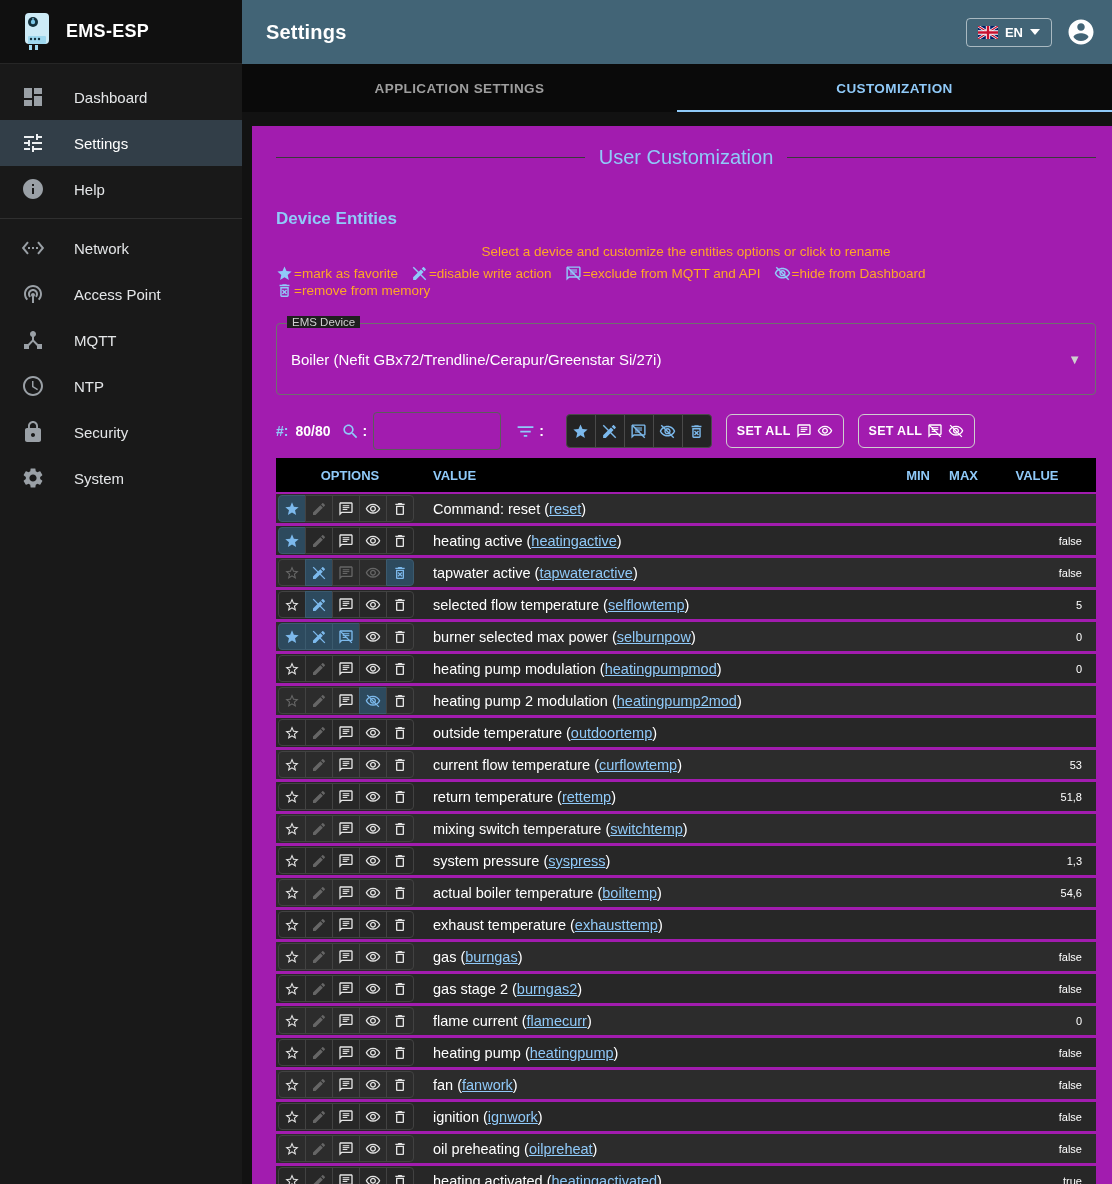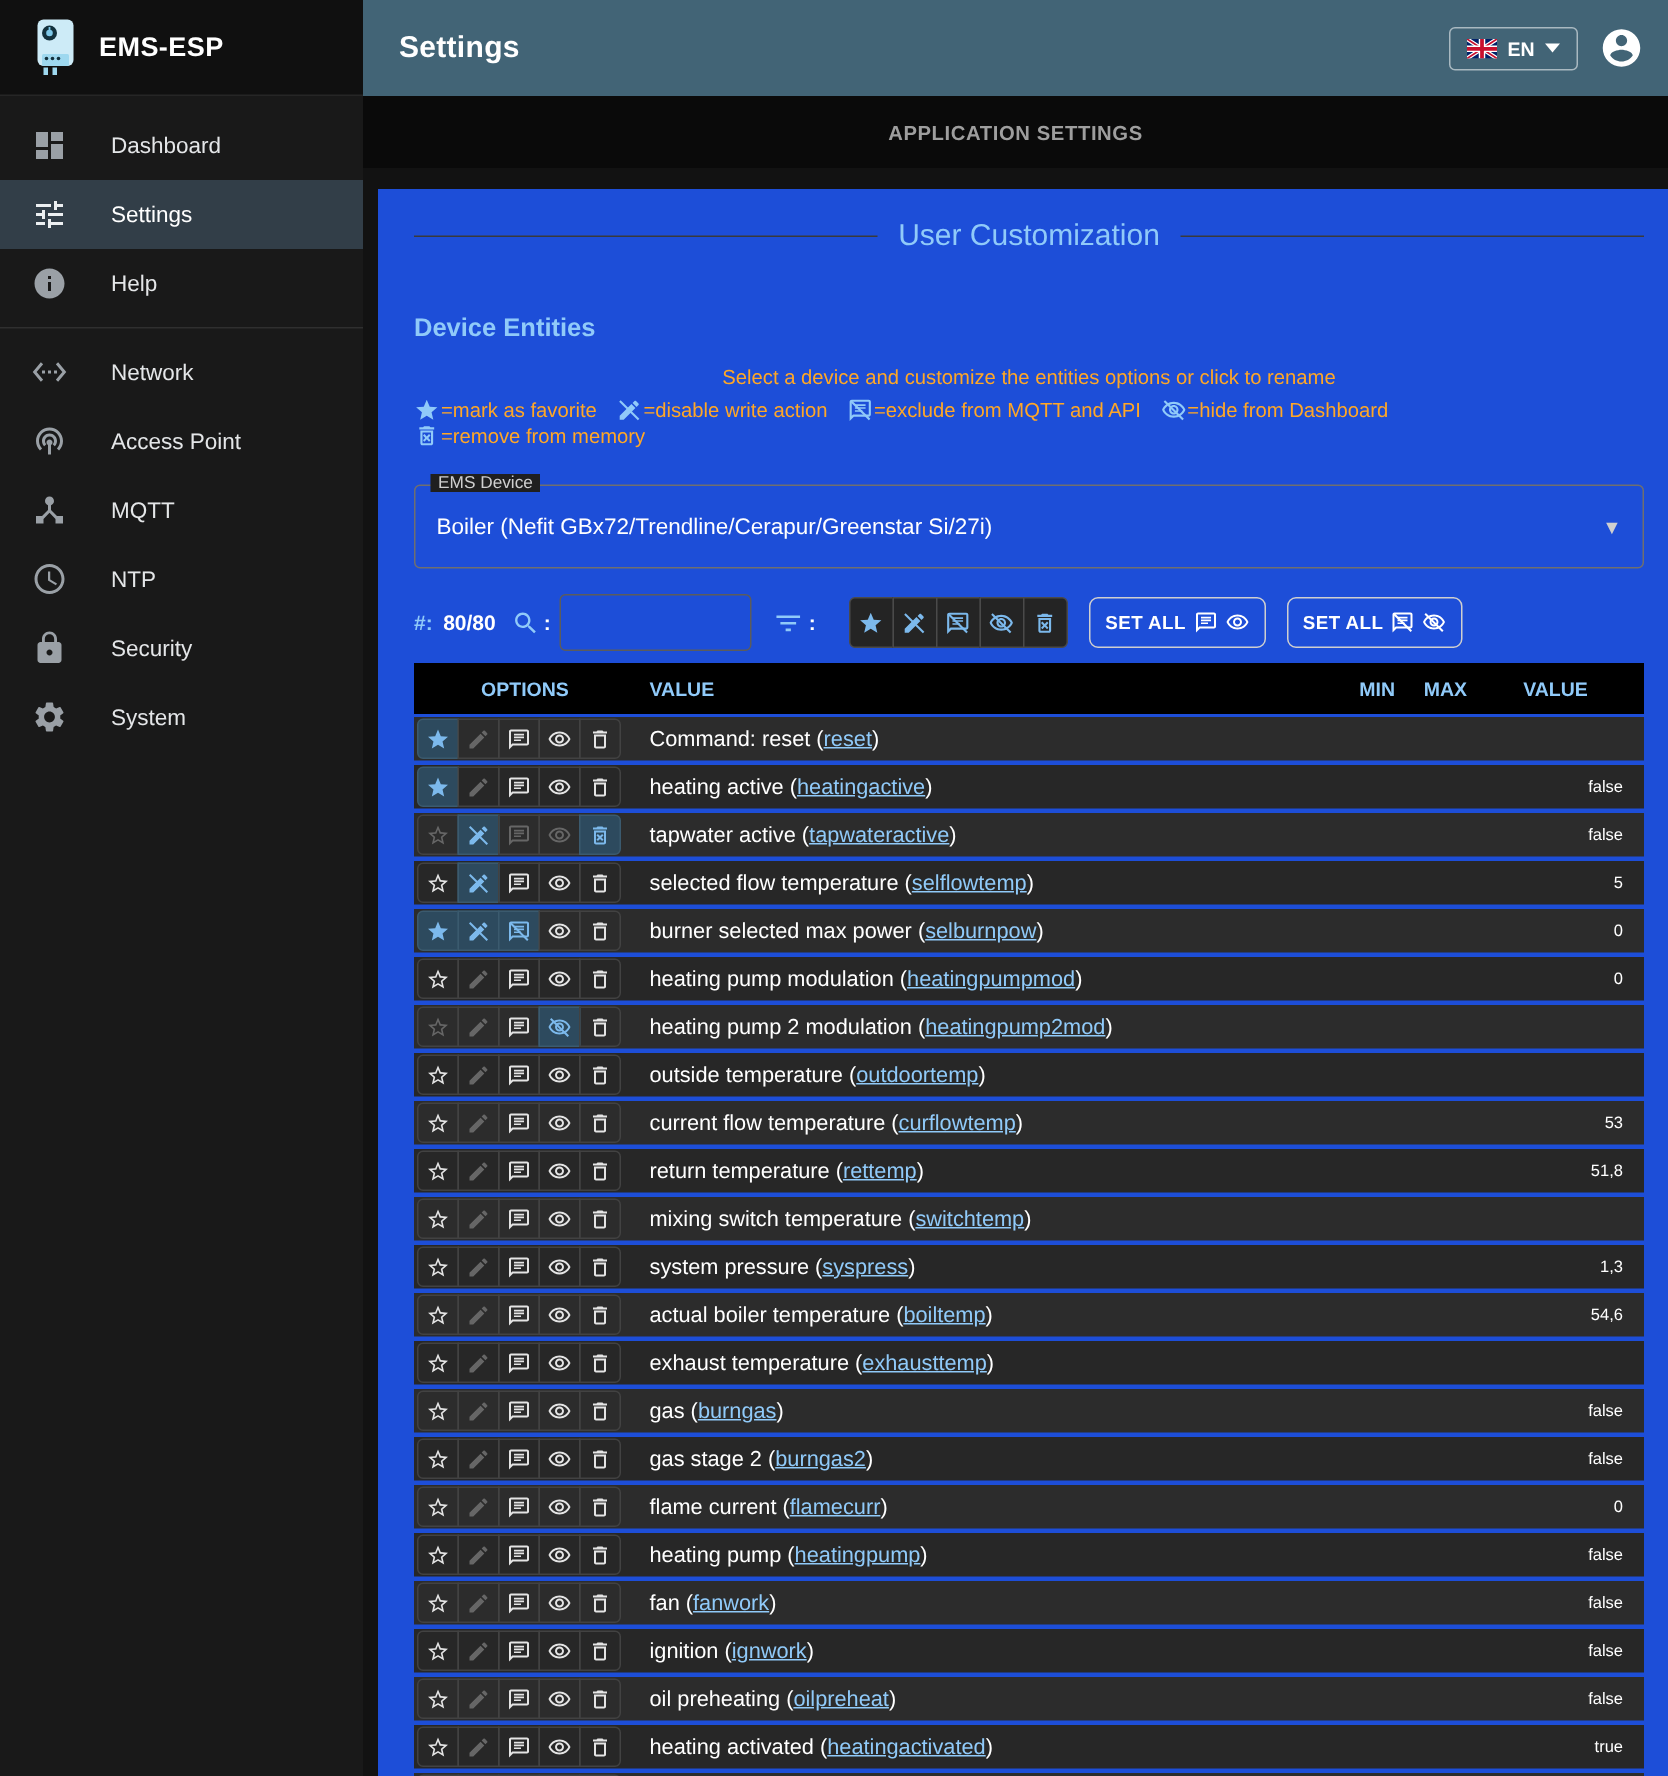--- a/index.html
+++ b/index.html
@@ -32,31 +32,31 @@
     border-top:6px solid #fff; }
   .avatar { width:30px; height:30px; margin-left:14px; fill:#fff; cursor:pointer; }
 
   .tabbar { height:48px; background:#0a0a0a; display:flex; flex:none; }
   .tab { flex:1; display:flex; align-items:center; justify-content:center; color:#9e9e9e;
     font-size:13.5px; font-weight:bold; letter-spacing:.4px; position:relative; cursor:pointer; }
   .tab.active { color:#90caf9; }
   .tab.active::after { content:""; position:absolute; left:0; right:0; bottom:0; height:2px; background:#90caf9; }
 
   .content { flex:1; background:#121212; padding:14px 0 0 10px; overflow:hidden; }
-  .panel { background:#1d4ed8; height:100%; padding:20px 16px 0 24px; overflow:hidden; }
+  .panel { background:#a21caf; height:100%; padding:20px 16px 0 24px; overflow:hidden; }
 
   .section-title { display:flex; align-items:center; color:#90caf9; font-size:20px; gap:14px; }
   .section-title::before, .section-title::after { content:""; flex:1; border-top:1px solid #3a3a3a; }
   .panel-heading { color:#90caf9; font-size:17px; font-weight:bold; margin-top:40px; }
   .instructions { color:#ffa726; font-size:13.5px; margin-top:15px;text-align:center; }
   .legend { color:#ffa726; font-size:13.5px; margin-top:6px; display:flex; align-items:center; flex-wrap:wrap; }
   .legend .leg-item { display:flex; align-items:center; margin-right:13px; }
   .legend .ic { width:17px; height:17px; fill:#90caf9; margin-right:1px; }
 
-  .fieldset { position:relative; border:1px solid #6f6f6f; border-radius:4px; height:56px;
+  .fieldset { position:relative; border:1px solid #6f6f6f; border-radius:4px; height:72px;
     margin-top:24px; display:flex; align-items:center; padding:0 14px; cursor:pointer; }
   .fieldset .flabel { position:absolute; top:-8px; left:10px; background:#1f1f1f; padding:0 5px;
     font-size:11.5px; color:#cfcfcf; }
   .fieldset .fvalue { color:#fff; font-size:15px; flex:1; }
   .fieldset .fcaret { color:#cfcfcf; font-size:13px; }
 
   .toolbar { display:flex; align-items:center; margin-top:17px; }
   .tb-count-label { color:#90caf9; font-size:14px; font-weight:bold; }
   .tb-count { color:#fff; font-size:14px; font-weight:bold; margin:0 10px 0 7px; }
   .tb-colon { color:#fff; font-size:14px; font-weight:bold; margin:0 6px 0 3px; }
@@ -197,20 +197,21 @@
         <span class="lang-txt">EN</span>
         <span class="caret-down"></span>
       </div>
       <svg class="avatar" viewBox="0 0 24 24">
         <path d="M12 2C6.48 2 2 6.48 2 12s4.48 10 10 10 10-4.48 10-10S17.52 2 12 2zm0 3c1.66 0 3 1.34 3 3s-1.34 3-3 3-3-1.34-3-3 1.34-3 3-3zm0 14.2c-2.5 0-4.71-1.28-6-3.22.03-1.99 4-3.08 6-3.08 1.99 0 5.97 1.09 6 3.08-1.29 1.94-3.5 3.22-6 3.22z"></path>
       </svg>
     </div>
 
     <div class="tabbar">
       <div class="tab">APPLICATION SETTINGS</div>
+      <div class="tab active">CUSTOMIZATION</div>
     </div>
 
     <div class="content">
       <div class="panel">
 
         <div class="section-title">User Customization</div>
         <div class="panel-heading">Device Entities</div>
         <div class="instructions">Select a device and customize the entities options or click to rename</div>
         <div class="legend" id="legend">
             <span class="leg-item">

